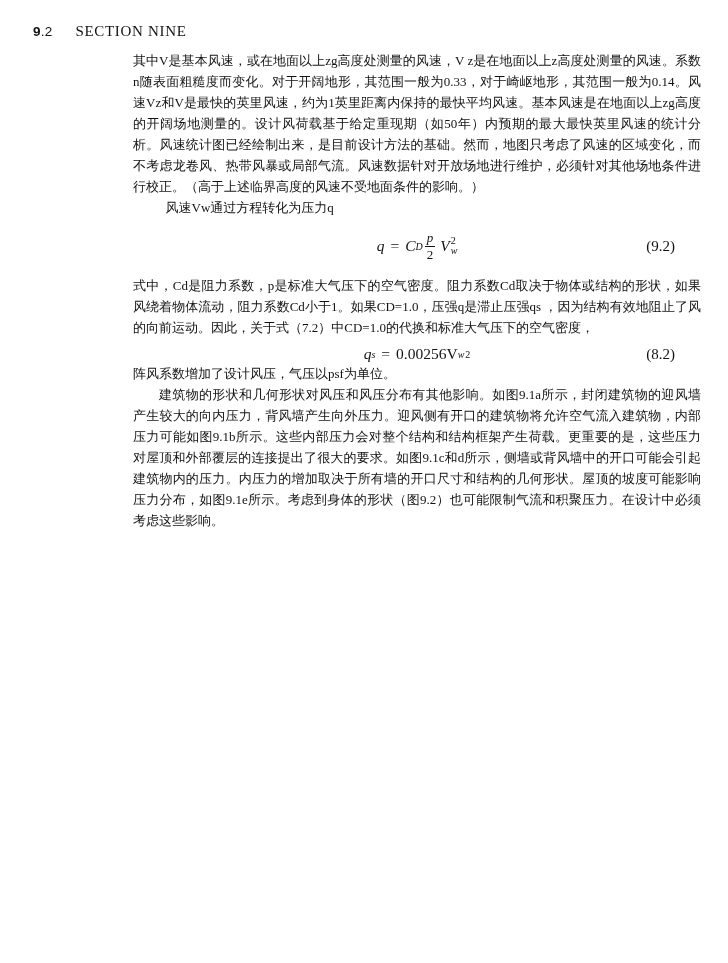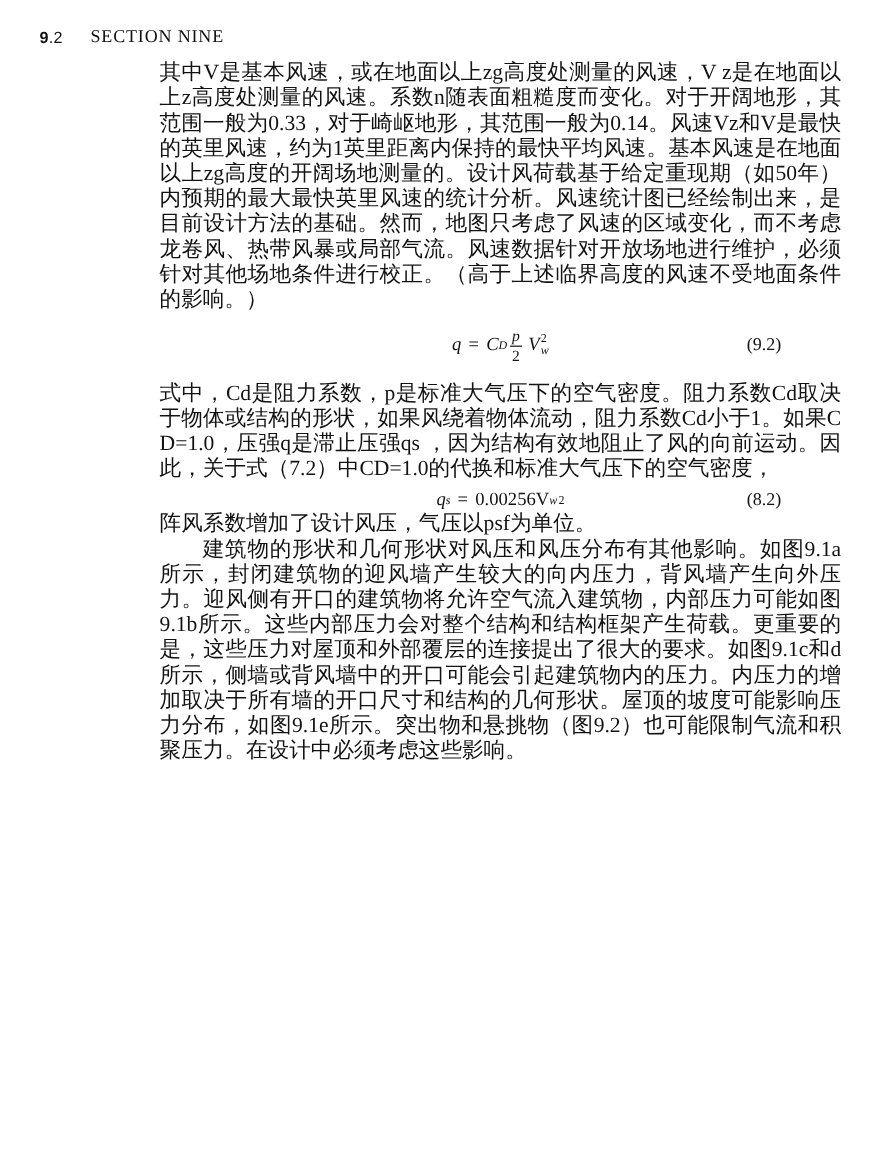--- a/index.html
+++ b/index.html
@@ -38,21 +38,21 @@
   }
   
   .content {
     position: absolute;
     left: 133px;
     top: 50px;
     width: 568px;
   }
   .content p {
     margin: 0;
-    font-size: 18px;
+    font-size: 13px;
     line-height: 21px;
     text-align: justify;
     text-justify: inter-ideograph;
     word-break: break-all;
   }
   p.indent { text-indent: 2em; }
   p.indent-wide { text-indent: 2.5em; }
   
   .equation {
     position: relative;
@@ -60,21 +60,21 @@
     justify-content: center;
     align-items: center;
     font-size: 15.5px;
     font-family: "Liberation Serif", serif;
   }
   .eq-92 { margin: 13px 0 14px; }
   .eq-93 { margin: 7px 0 0; }
   .eq-body { display: inline-flex; align-items: center; }
   .eq-number {
     position: absolute;
-    right: 50px;
+    right: 26px;
     top: 50%;
     transform: translateY(-50%);
     font-size: 15px;
     font-style: normal;
   }
   .it { font-style: italic; }
   .eq-equals { margin: 0 6px; }
   .sub-lo {
     font-size: 10px;
     vertical-align: -4px;
@@ -120,20 +120,21 @@
 
   <div class="running-head">
     <span class="folio"><span class="b">9</span><span>.2</span></span>
     <span class="running-title">SECTION NINE</span>
   </div>
 
   <div class="content">
 
     <p>其中V是基本风速，或在地面以上zg高度处测量的风速，V z是在地面以上z高度处测量的风速。系数n随表面粗糙度而变化。对于开阔地形，其范围一般为0.33，对于崎岖地形，其范围一般为0.14。风速Vz和V是最快的英里风速，约为1英里距离内保持的最快平均风速。基本风速是在地面以上zg高度的开阔场地测量的。设计风荷载基于给定重现期（如50年）内预期的最大最快英里风速的统计分析。风速统计图已经绘制出来，是目前设计方法的基础。然而，地图只考虑了风速的区域变化，而不考虑龙卷风、热带风暴或局部气流。风速数据针对开放场地进行维护，必须针对其他场地条件进行校正。（高于上述临界高度的风速不受地面条件的影响。）</p>
 
+    <p class="indent-wide">风速Vw通过方程转化为压力q</p>
 
     <div class="equation eq-92">
       <span class="eq-body">
         <span class="it">q</span>
         <span class="eq-equals">=</span>
         <span class="it">C</span>
           <span class="sub-lo">D</span>
         <span class="frac">
           <span class="num">p</span>
           <span class="den">2</span>
@@ -156,19 +157,19 @@
         <span class="eq-equals">=</span>
         <span>0.00256V</span>
         <span class="sub-lo">w</span>
           <span class="sup-hi">2</span>
       </span>
       <span class="eq-number">(8.2)</span>
     </div>
 
     <p>阵风系数增加了设计风压，气压以psf为单位。</p>
 
-    <p class="indent">建筑物的形状和几何形状对风压和风压分布有其他影响。如图9.1a所示，封闭建筑物的迎风墙产生较大的向内压力，背风墙产生向外压力。迎风侧有开口的建筑物将允许空气流入建筑物，内部压力可能如图9.1b所示。这些内部压力会对整个结构和结构框架产生荷载。更重要的是，这些压力对屋顶和外部覆层的连接提出了很大的要求。如图9.1c和d所示，侧墙或背风墙中的开口可能会引起建筑物内的压力。内压力的增加取决于所有墙的开口尺寸和结构的几何形状。屋顶的坡度可能影响压力分布，如图9.1e所示。突出物和悬挑物（图9.2）也可能限制气流和积聚压力。在设计中必须考虑这些影响。</p>
+    <p class="indent">建筑物的形状和几何形状对风压和风压分布有其他影响。如图9.1a所示，封闭建筑物的迎风墙产生较大的向内压力，背风墙产生向外压力。迎风侧有开口的建筑物将允许空气流入建筑物，内部压力可能如图9.1b所示。这些内部压力会对整个结构和结构框架产生荷载。更重要的是，这些压力对屋顶和外部覆层的连接提出了很大的要求。如图9.1c和d所示，侧墙或背风墙中的开口可能会引起建筑物内的压力。内压力的增加取决于所有墙的开口尺寸和结构的几何形状。屋顶的坡度可能影响压力分布，如图9.1e所示。考虑到身体的形状（图9.2）也可能限制气流和积聚压力。在设计中必须考虑这些影响。</p>
 
 
 
   </div>
 
 </div>
 
 </body></html>

